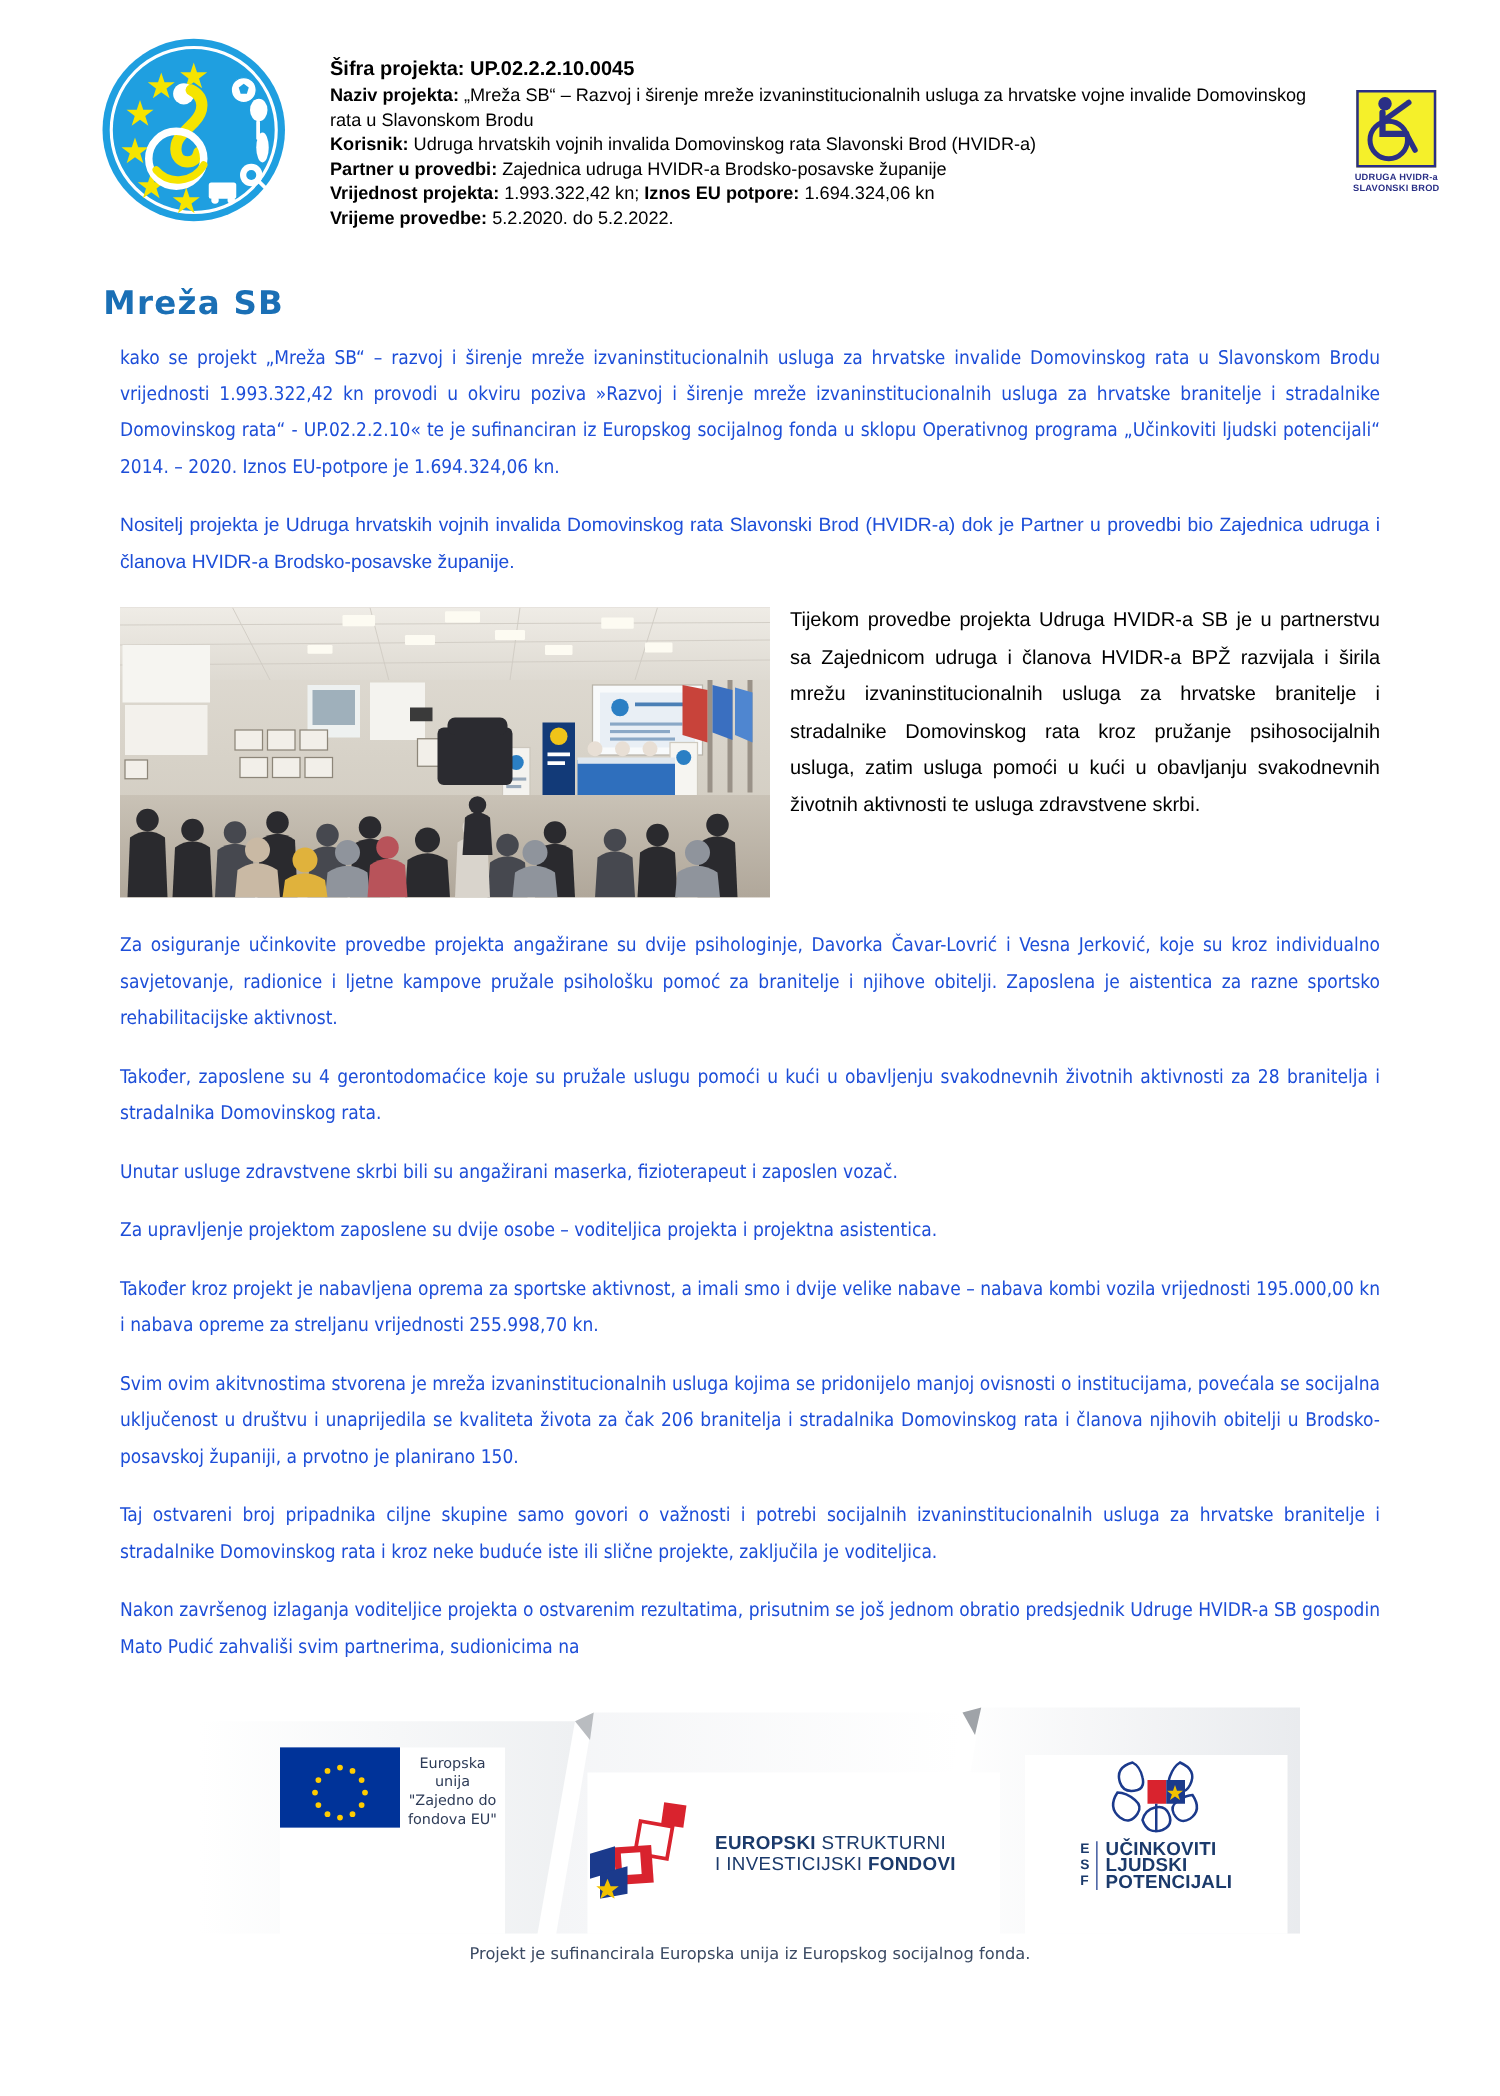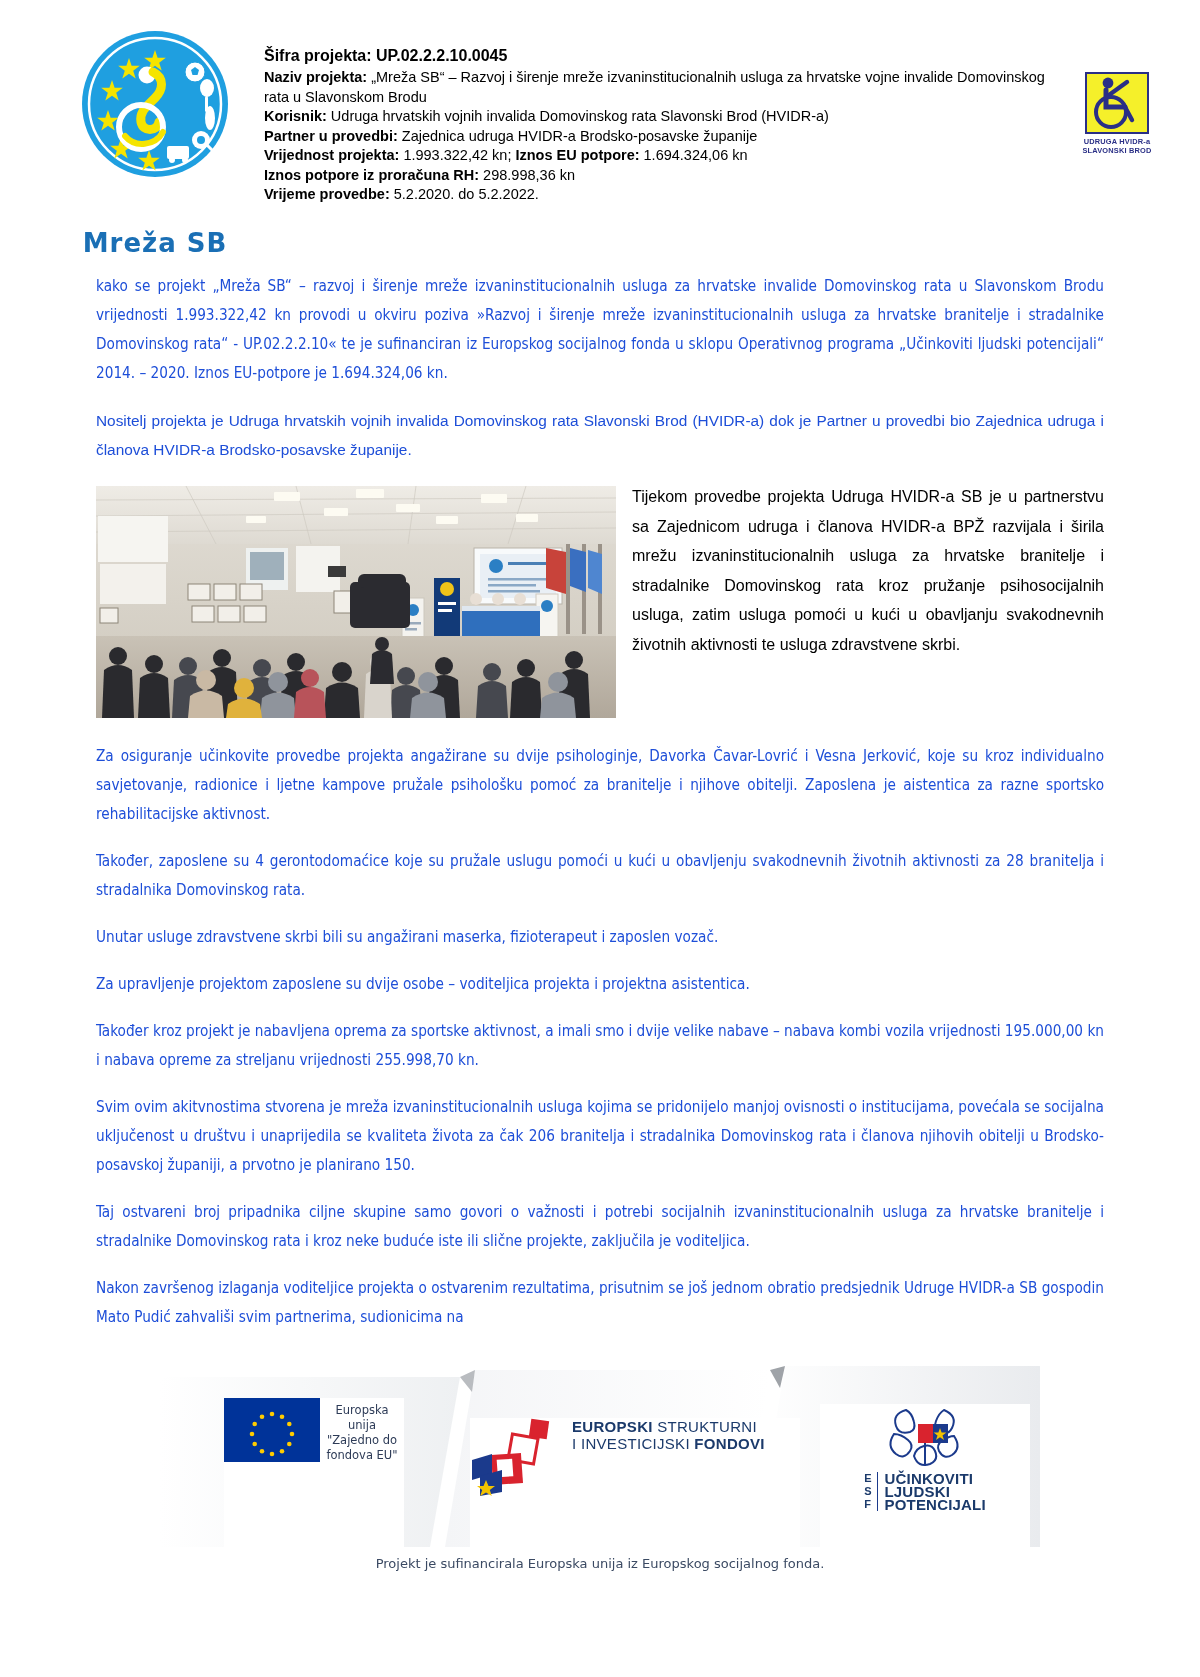--- a/index.html
+++ b/index.html
@@ -121,23 +121,20 @@
       <b>Naziv projekta:</b><span> „Mreža SB“ – Razvoj i širenje mreže izvaninstitucionalnih usluga za hrvatske vojne invalide Domovinskog rata u Slavonskom Brodu</span>
     </p>
     <p>
       <b>Korisnik:</b><span> Udruga hrvatskih vojnih invalida Domovinskog rata Slavonski Brod (HVIDR-a)</span>
     </p>
     <p>
       <b>Partner u provedbi:</b><span> Zajednica udruga HVIDR-a Brodsko-posavske županije</span>
     </p>
     <p>
       <b>Vrijednost projekta:</b><span> 1.993.322,42 kn; </span><b>Iznos EU potpore:</b><span> 1.694.324,06 kn</span>
-    </p>
-    <p>
-      <b>Iznos potpore iz proračuna RH:</b><span> 298.998,36 kn</span>
     </p>
     <p>
       <b>Vrijeme provedbe:</b><span> 5.2.2020. do 5.2.2022.</span>
     </p>
   </div>
 
   <div class="logo-right">
     <div class="hvidr-box">
       <svg width="60" height="58" viewBox="0 0 60 58">
         <circle cx="21" cy="9" r="5.4" fill="#2a2f86"></circle>
@@ -379,21 +376,21 @@
           </g>
         </svg>
       </div>
       <div class="flag-cap">
         <span>Europska unija</span><br>
         <span>"Zajedno do fondova EU"</span>
       </div>
     </div>
   </div>
 
-  <div class="panel" style="left:310px; top:66px; width:330px; display:flex; align-items:flex-start; gap:10px;">
+  <div class="panel" style="left:310px; top:66px; width:330px; display:flex; align-items:center; gap:10px;">
     <div>
       <svg width="92" height="78" viewBox="0 0 92 78">
         <rect x="60" y="2" width="18" height="18" fill="#d9232e" transform="rotate(8 69 11)"></rect>
         <rect x="40" y="18" width="26" height="26" fill="#fff" stroke="#d9232e" stroke-width="3" transform="rotate(10 53 31)"></rect>
         <rect x="22" y="36" width="30" height="30" fill="#d9232e" transform="rotate(-4 37 51)"></rect>
         <rect x="26" y="40" width="18" height="20" fill="#fff" stroke="#d9232e" stroke-width="2.5" transform="rotate(-4 35 50)"></rect>
         <path d="M2 42 L22 36 L22 56 L2 62 Z" fill="#1b3a8c"></path>
         <path d="M10 58 L32 52 L32 74 L10 78 Z" fill="#1b3a8c"></path>
         <polygon points="16,62 18.5,68 25,68 19.8,72 21.8,78 16,74.5 10.2,78 12.2,72 7,68 13.5,68" fill="#f2c200"></polygon>
       </svg>

